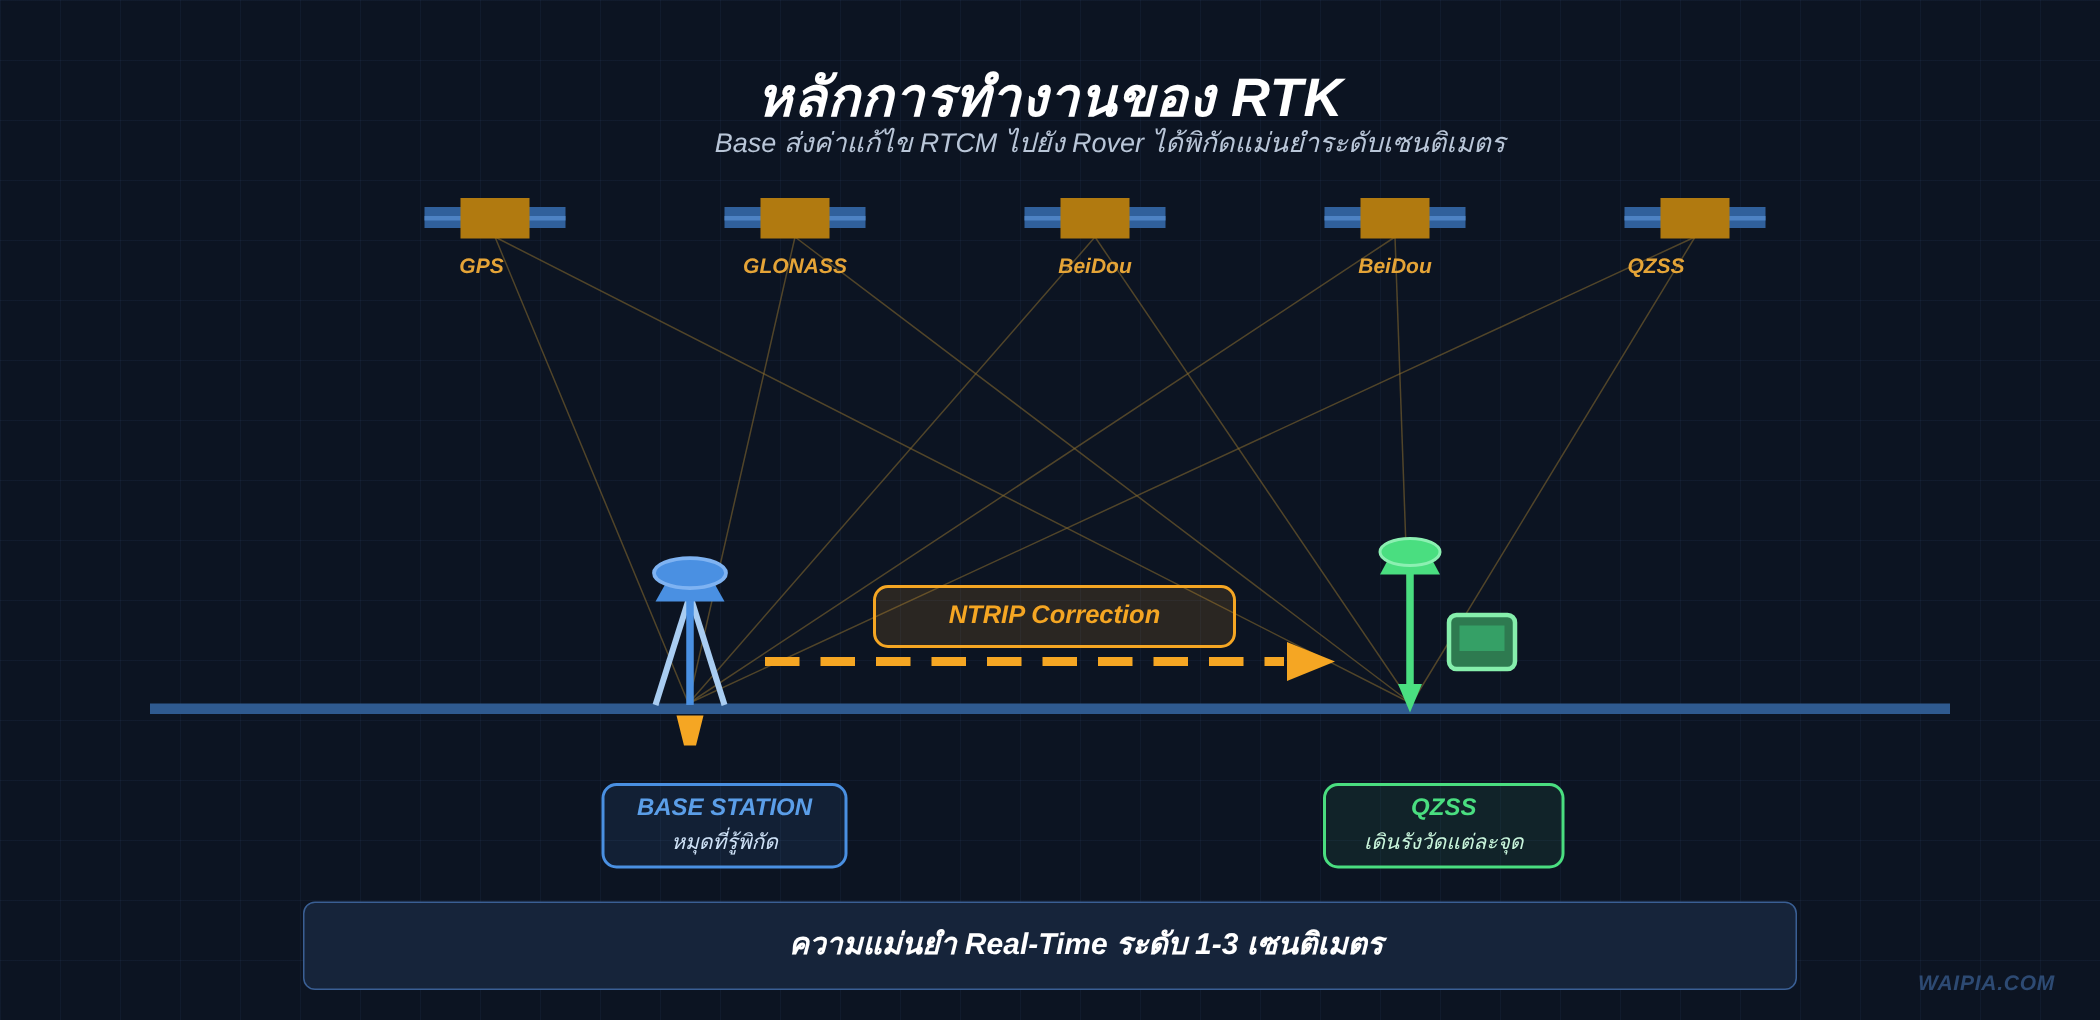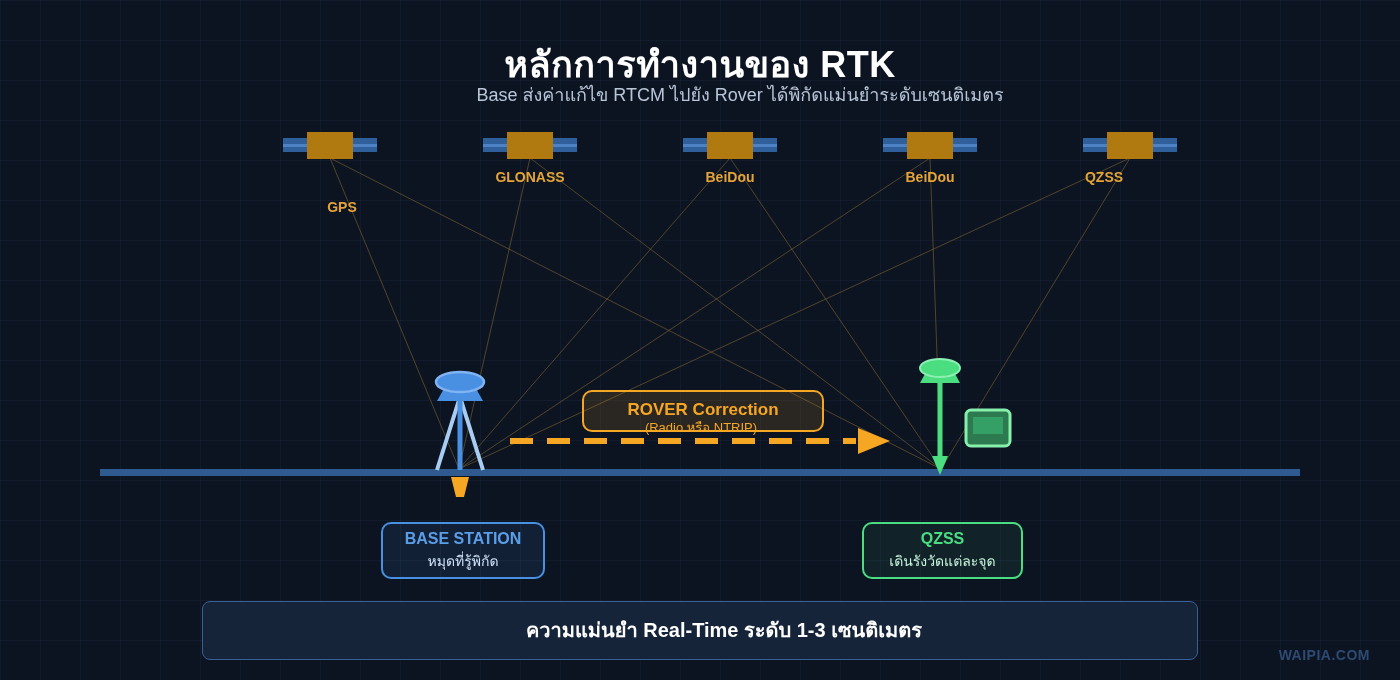--- a/index.html
+++ b/index.html
@@ -7,21 +7,21 @@
     position:relative;
     width:1400px;height:680px;
     overflow:hidden;
     font-family:"Liberation Sans", sans-serif;
     background-color:#0c1422;
     background-image:
       linear-gradient(rgba(80,120,180,0.08) 1px, transparent 1px),
       linear-gradient(90deg, rgba(80,120,180,0.08) 1px, transparent 1px);
     background-size:40px 40px;
   }
-  .abs{position:absolute;}
+  .abs{position:absolute;font-style:italic;}
   .diagram-svg{position:absolute;left:0;top:0;width:1400px;height:680px;}
 
   .title{
     left:0;top:36px;width:1400px;text-align:center;
     color:#ffffff;font-size:36px;font-weight:bold;letter-spacing:0.5px;
   }
   .subtitle{
     left:0;top:80px;width:1400px;text-align:center;
     color:#b9c6d8;font-size:18px;padding-left:40px;
   }
@@ -37,20 +37,21 @@
     color:#f5a623;font-size:17px;font-weight:bold;
   }
   .rtcm-sub{
     left:582px;top:417px;width:238px;text-align:center;
     color:#f5a623;font-size:13px;z-index:3;
   }
   .station-box{
     top:522px;height:53px;border-radius:10px;
     display:flex;flex-direction:column;justify-content:center;
     text-align:center;
+    margin-left:20px;
   }
   .base-box{
     left:381px;width:160px;
     border:2px solid #4a90e2;background:rgba(74,144,226,0.10);
   }
   .rover-box{
     left:862px;width:157px;
     border:2px solid #4ade80;background:rgba(74,222,128,0.08);
   }
   .box-title{font-size:16px;font-weight:bold;}
@@ -153,28 +154,27 @@
 
     <g>
       <rect x="966" y="410" width="44" height="36" rx="5" fill="#2e7a50" stroke="#86efac" stroke-width="3"></rect>
       <rect x="973" y="417" width="30" height="17" fill="#35a066"></rect>
     </g>
   </svg>
 
   <div class="abs title">หลักการทำงานของ RTK</div>
   <div class="abs subtitle">Base ส่งค่าแก้ไข RTCM ไปยัง Rover ได้พิกัดแม่นยำระดับเซนติเมตร</div>
 
-  <div class="abs sat-label" style="left:272px;margin-top:30px;">GPS</div>
+  <div class="abs sat-label" style="left:251px;">GPS</div>
   <div class="abs sat-label" style="left:460px;">GLONASS</div>
   <div class="abs sat-label" style="left:660px;">BeiDou</div>
   <div class="abs sat-label" style="left:860px;">BeiDou</div>
   <div class="abs sat-label" style="left:1034px;">QZSS</div>
 
-  <div class="abs rtcm-box">ROVER Correction</div>
-  <div class="abs rtcm-sub">(Radio หรือ NTRIP)</div>
+  <div class="abs rtcm-box">NTRIP Correction</div>
 
   <div class="abs station-box base-box">
     <div class="box-title">BASE STATION</div>
     <div class="box-sub">หมุดที่รู้พิกัด</div>
   </div>
 
   <div class="abs station-box rover-box">
     <div class="box-title">QZSS</div>
     <div class="box-sub">เดินรังวัดแต่ละจุด</div>
   </div>

